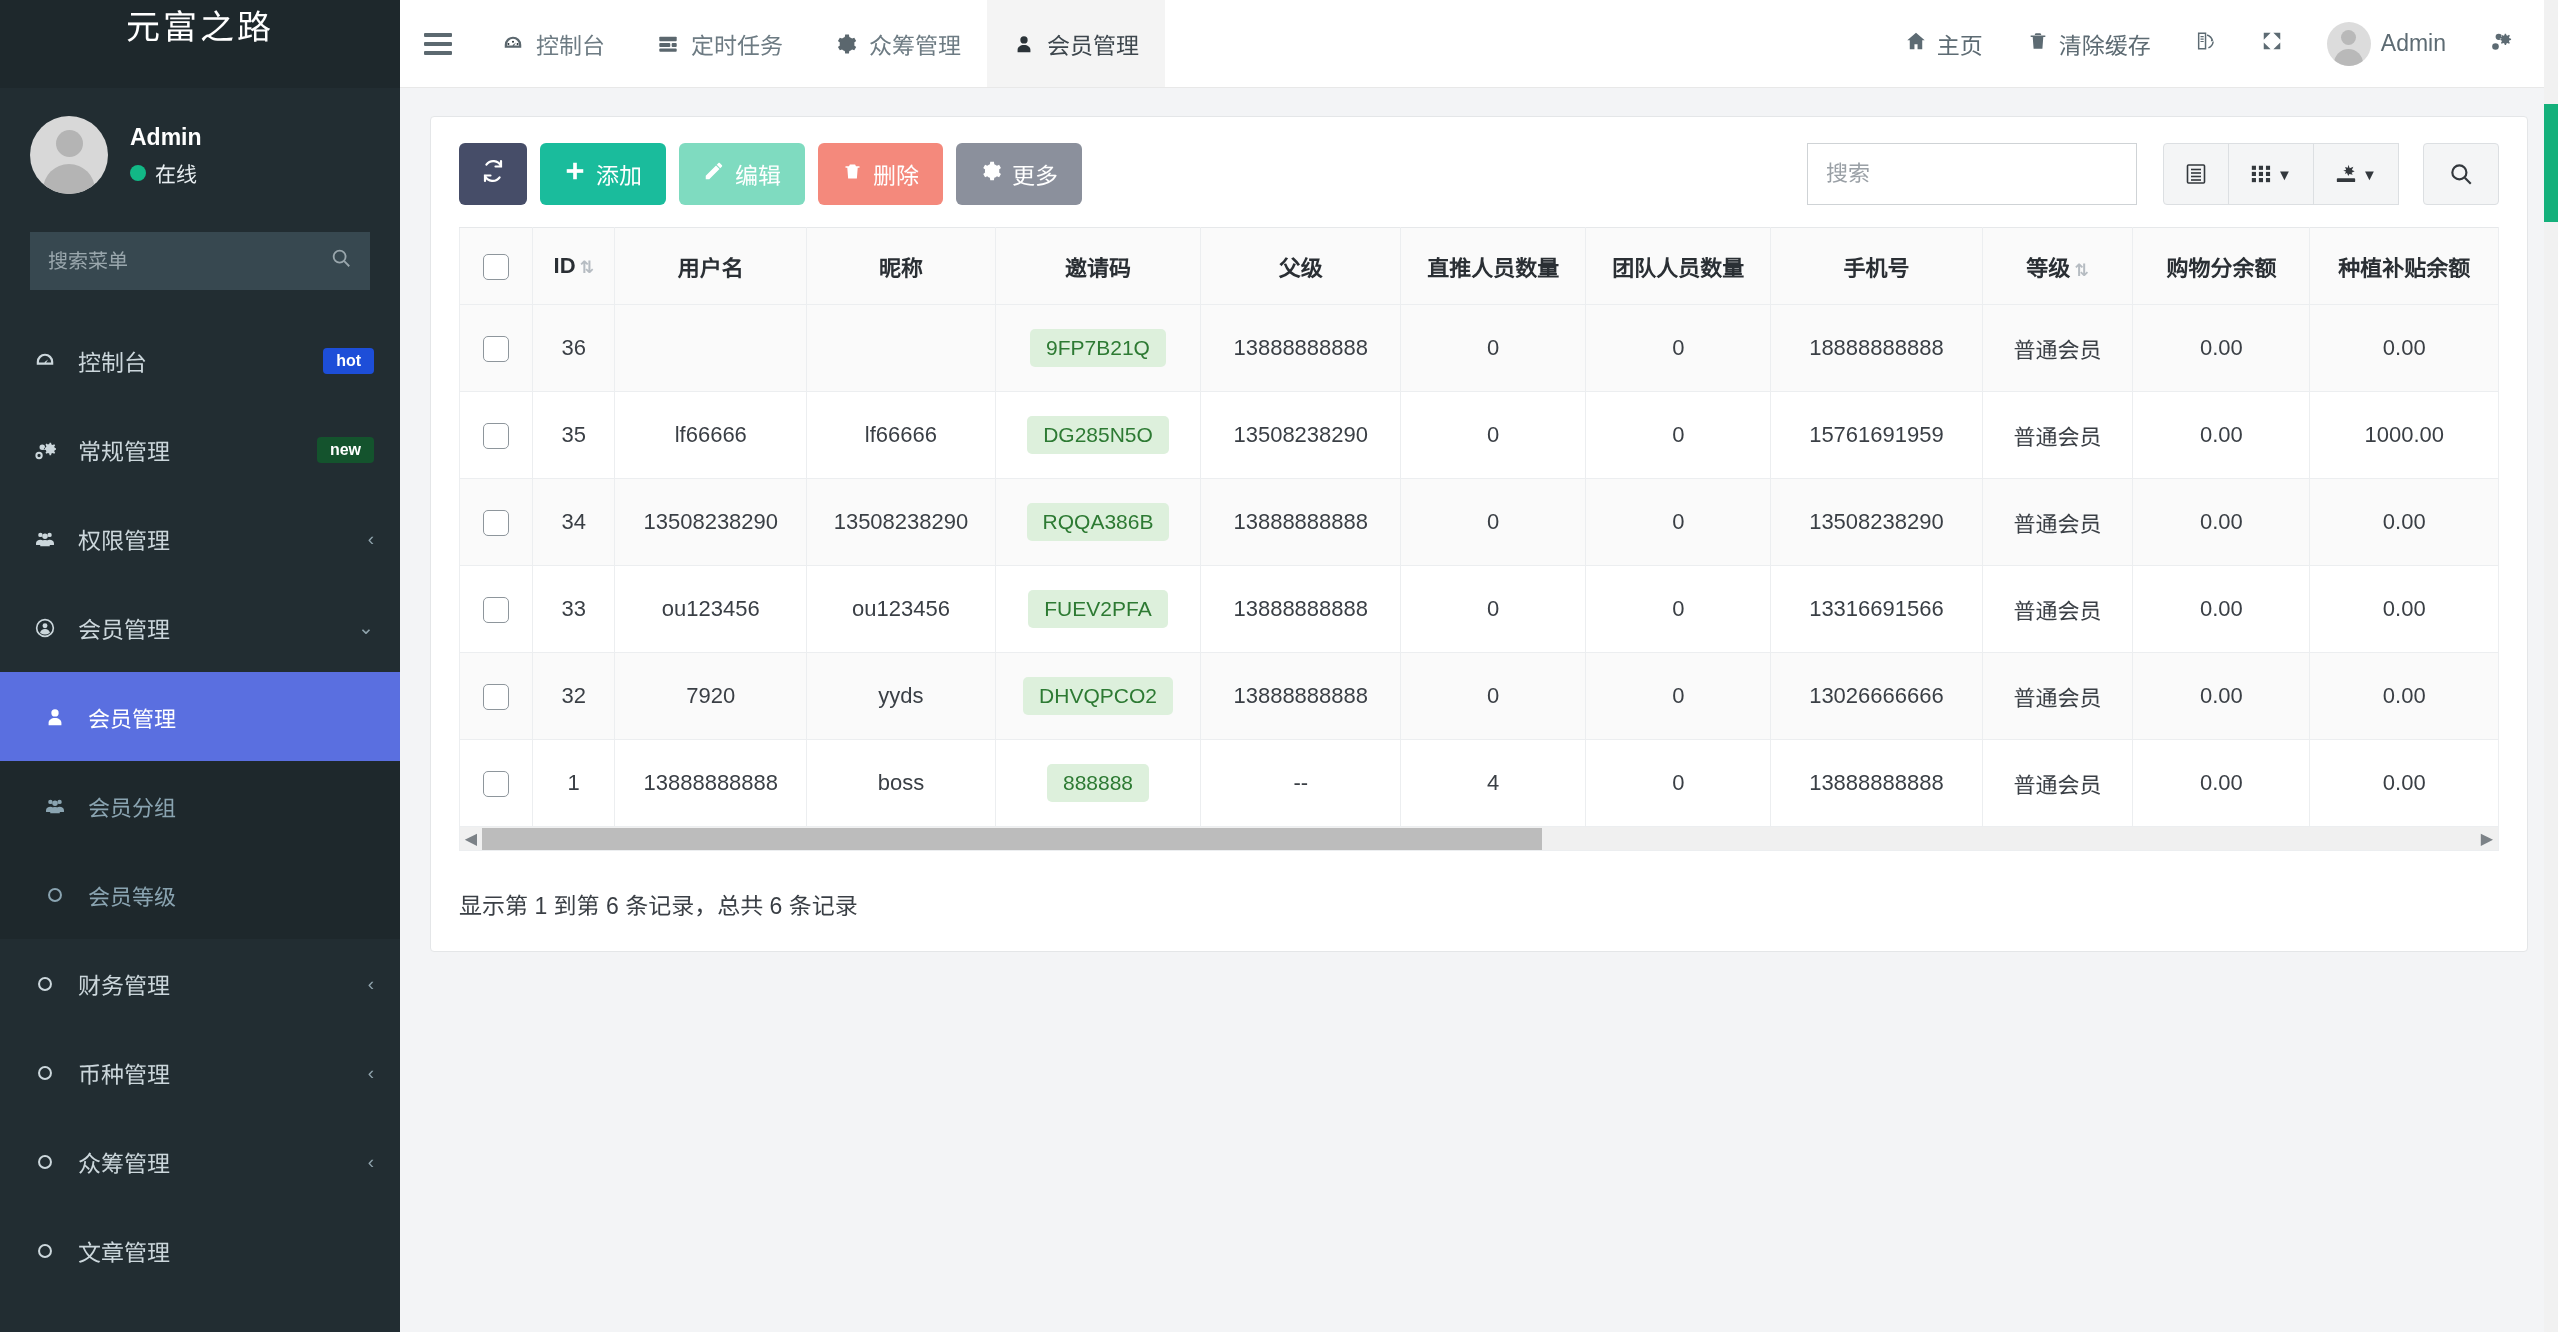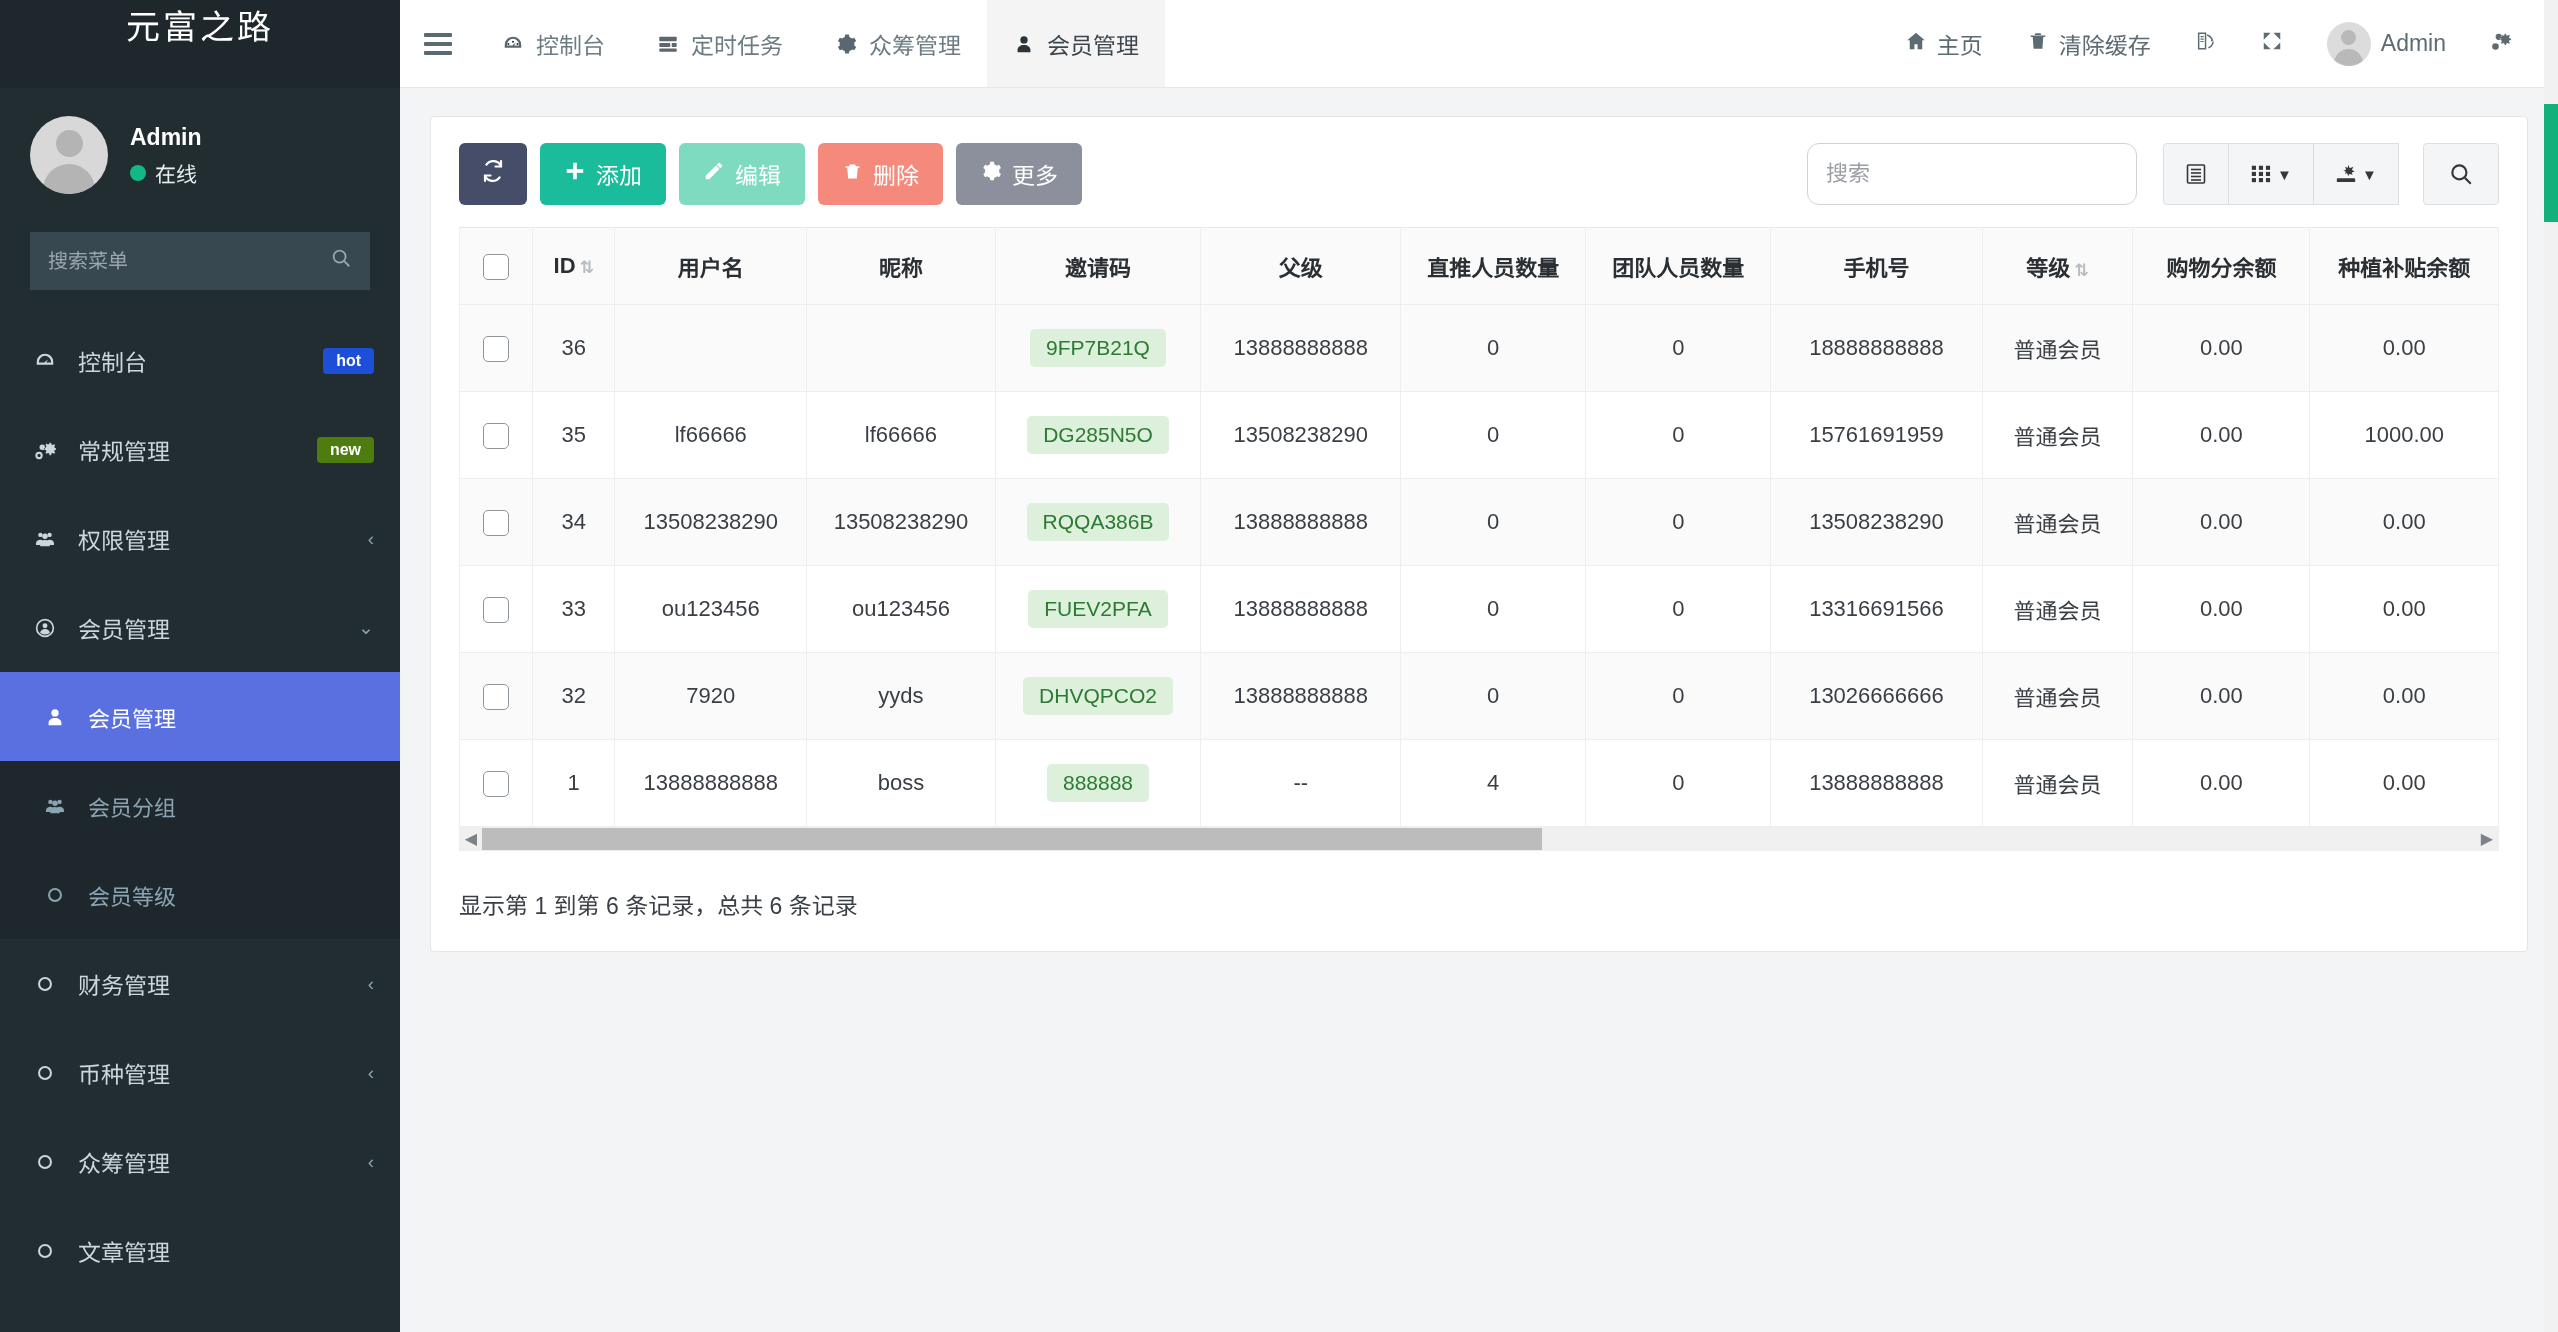--- a/index.html
+++ b/index.html
@@ -74,21 +74,21 @@
   .nav-item.lvl2 { padding-left: 36px; background: #1e282c; color: #8aa4b1; font-size: 22px; }
   .nav-item.active {
     background: #5a6fe0; color: #ffffff;
   }
   .nav-item.active .ico { color: #fff; }
   .badge {
     font-size: 16px; font-weight: bold; color: #fff; border-radius: 4px;
     padding: 5px 13px; line-height: 1;
   }
   .badge.hot { background: #1d4ed8; }
-  .badge.new { background: #4d7c0f; }
+  .badge.new { background: #14532d; }
   .chev { color: #8fa3ac; font-size: 19px; }
 
   
   .main { flex: 1; height: 1332px; background: #f3f4f6; position: relative; overflow: hidden; }
 
   .topbar {
     height: 88px; background: #fff; display: flex; align-items: stretch;
     border-bottom: 1px solid #e8e8e8;
   }
   .ham {
@@ -137,21 +137,21 @@
     font-family: "Liberation Sans", "DejaVu Sans", sans-serif;
   }
   .btn.refresh { background: #464d68; width: 68px; padding: 0; justify-content: center; }
   .btn.add { background: #1abc9c; }
   .btn.edit { background: #7fdbc0; }
   .btn.del { background: #f4897c; }
   .btn.more { background: #8b909c; }
 
   .toolbar-right { margin-left: auto; display: flex; align-items: center; gap: 0; }
   .search-box {
-    width: 330px; height: 62px; border: 1px solid #cfd3d6; border-radius: 12px;
+    width: 330px; height: 62px; border: 1px solid #cfd3d6; border-radius: 0;
     padding: 0 18px; font-size: 22px; color: #0f766e; outline: none; margin-right: 26px;
     font-family: "Liberation Sans", "DejaVu Sans", sans-serif;
   }
   .search-box::placeholder { color: #9aa0a6; }
   .icon-group { display: flex; }
   .igb {
     width: 66px; height: 62px; background: #f4f5f6; border: 1px solid #dcdfe2;
     display: flex; align-items: center; justify-content: center; cursor: pointer;
     margin-left: -1px; color: #33383d; font-size: 22px; gap: 5px;
   }

